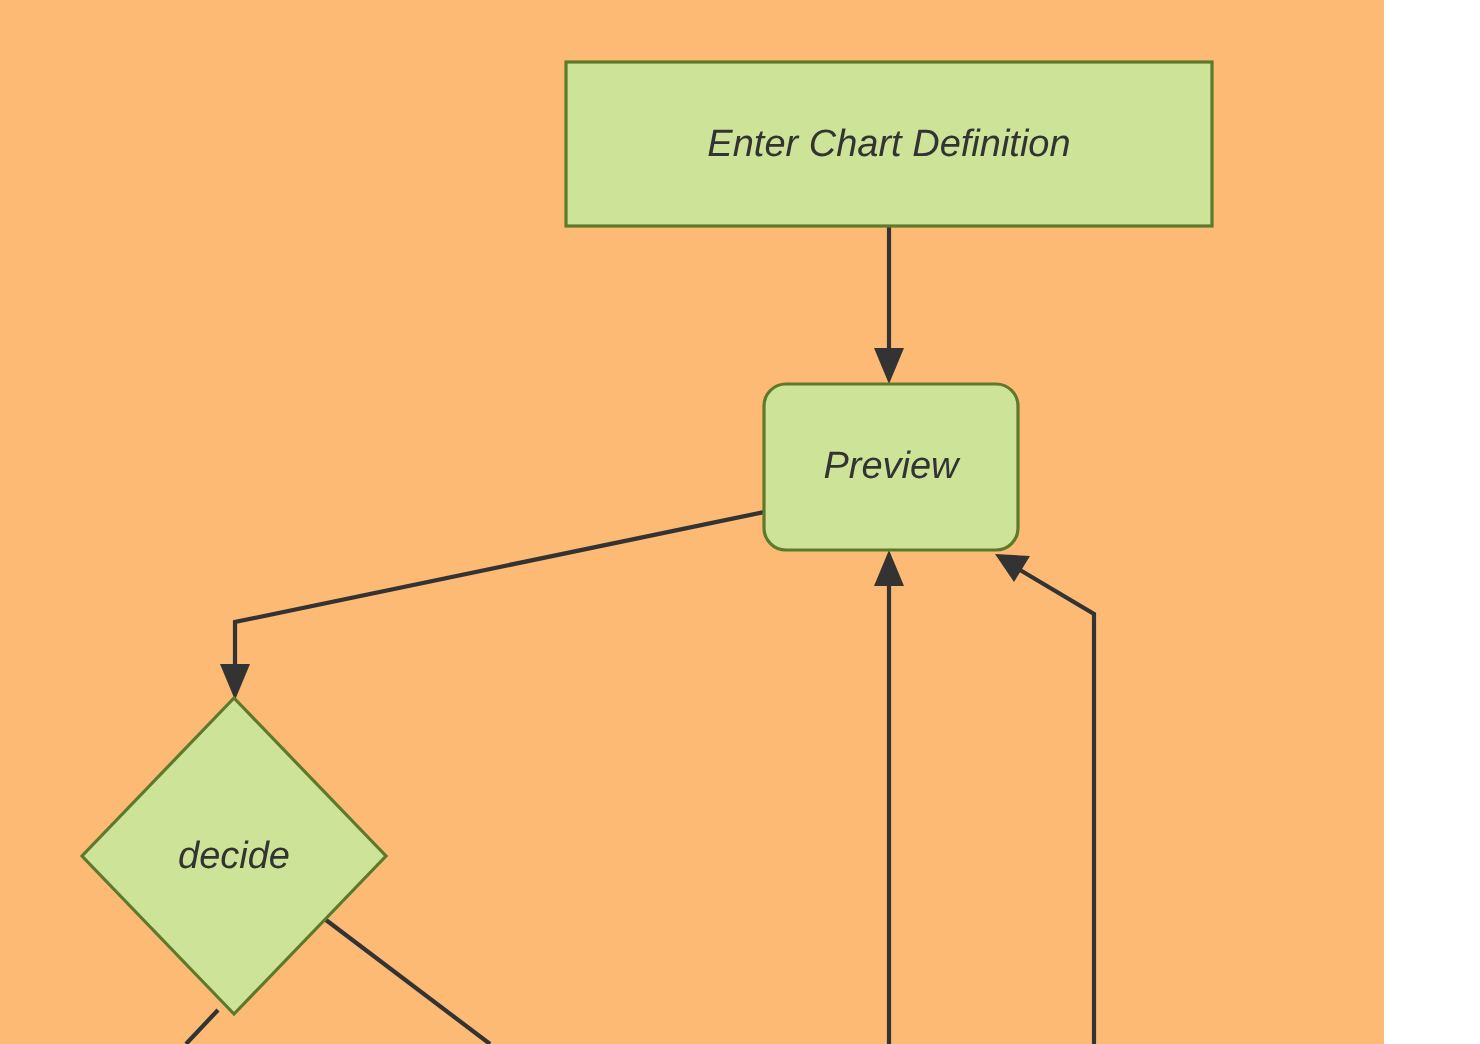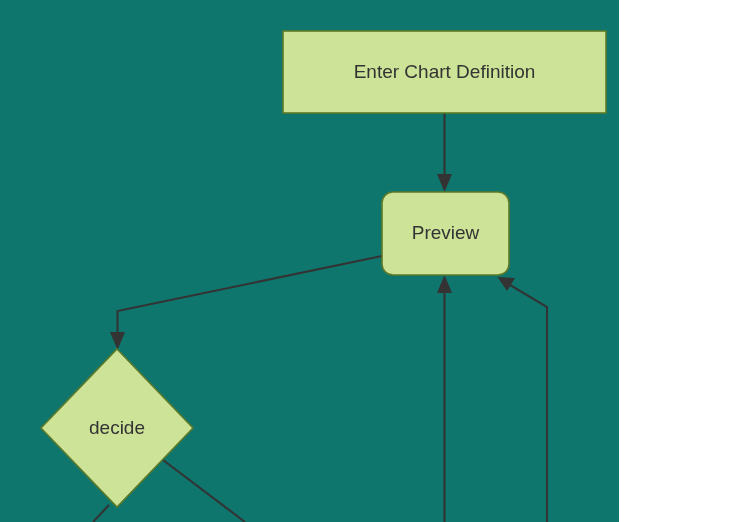--- a/index.html
+++ b/index.html
@@ -6,24 +6,25 @@
   html, body {
     margin: 0;
     padding: 0;
     background: #ffffff;
   }
   body {
     font-family: "Liberation Sans", sans-serif;
   }
   #diagram-canvas {
     position: relative;
-    width: 619px;
+    width: 692px;
     height: 522px;
-    background: #0f766e;
+    background: #fdba74;
     overflow: hidden;
+    font-style: italic;
   }
   #diagram-svg {
     position: absolute;
     top: 0;
     left: 0;
     width: 740px;
     height: 522px;
     display: block;
   }
   .node-shape {

